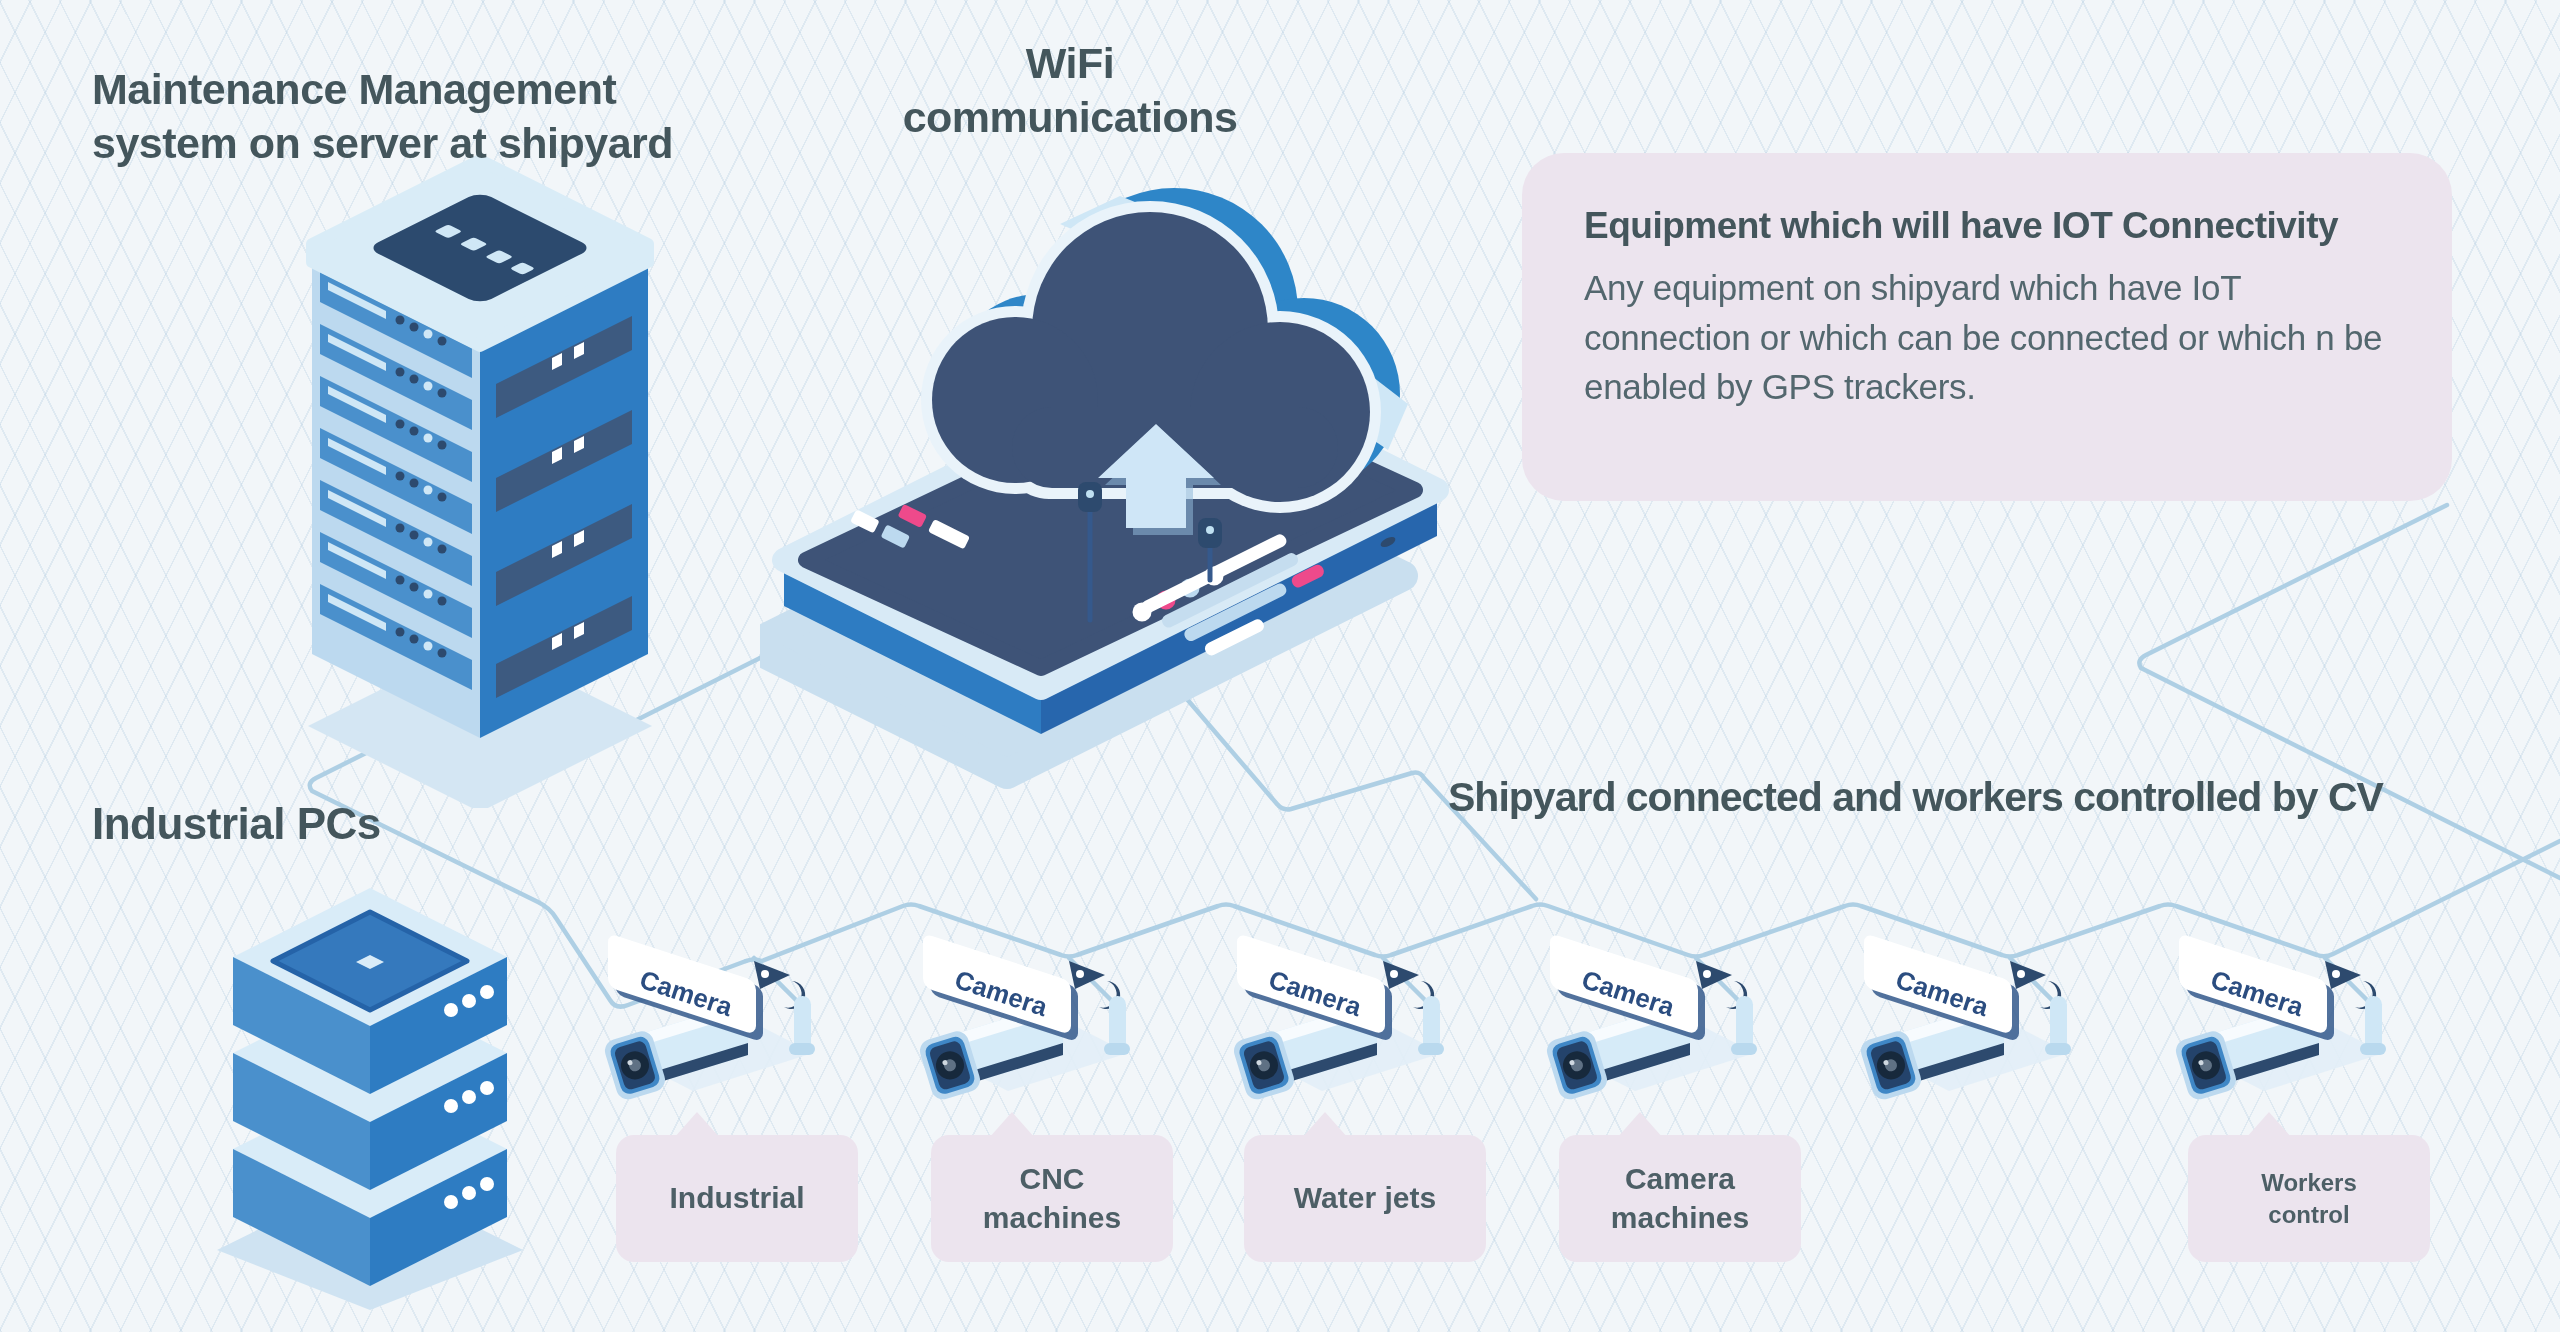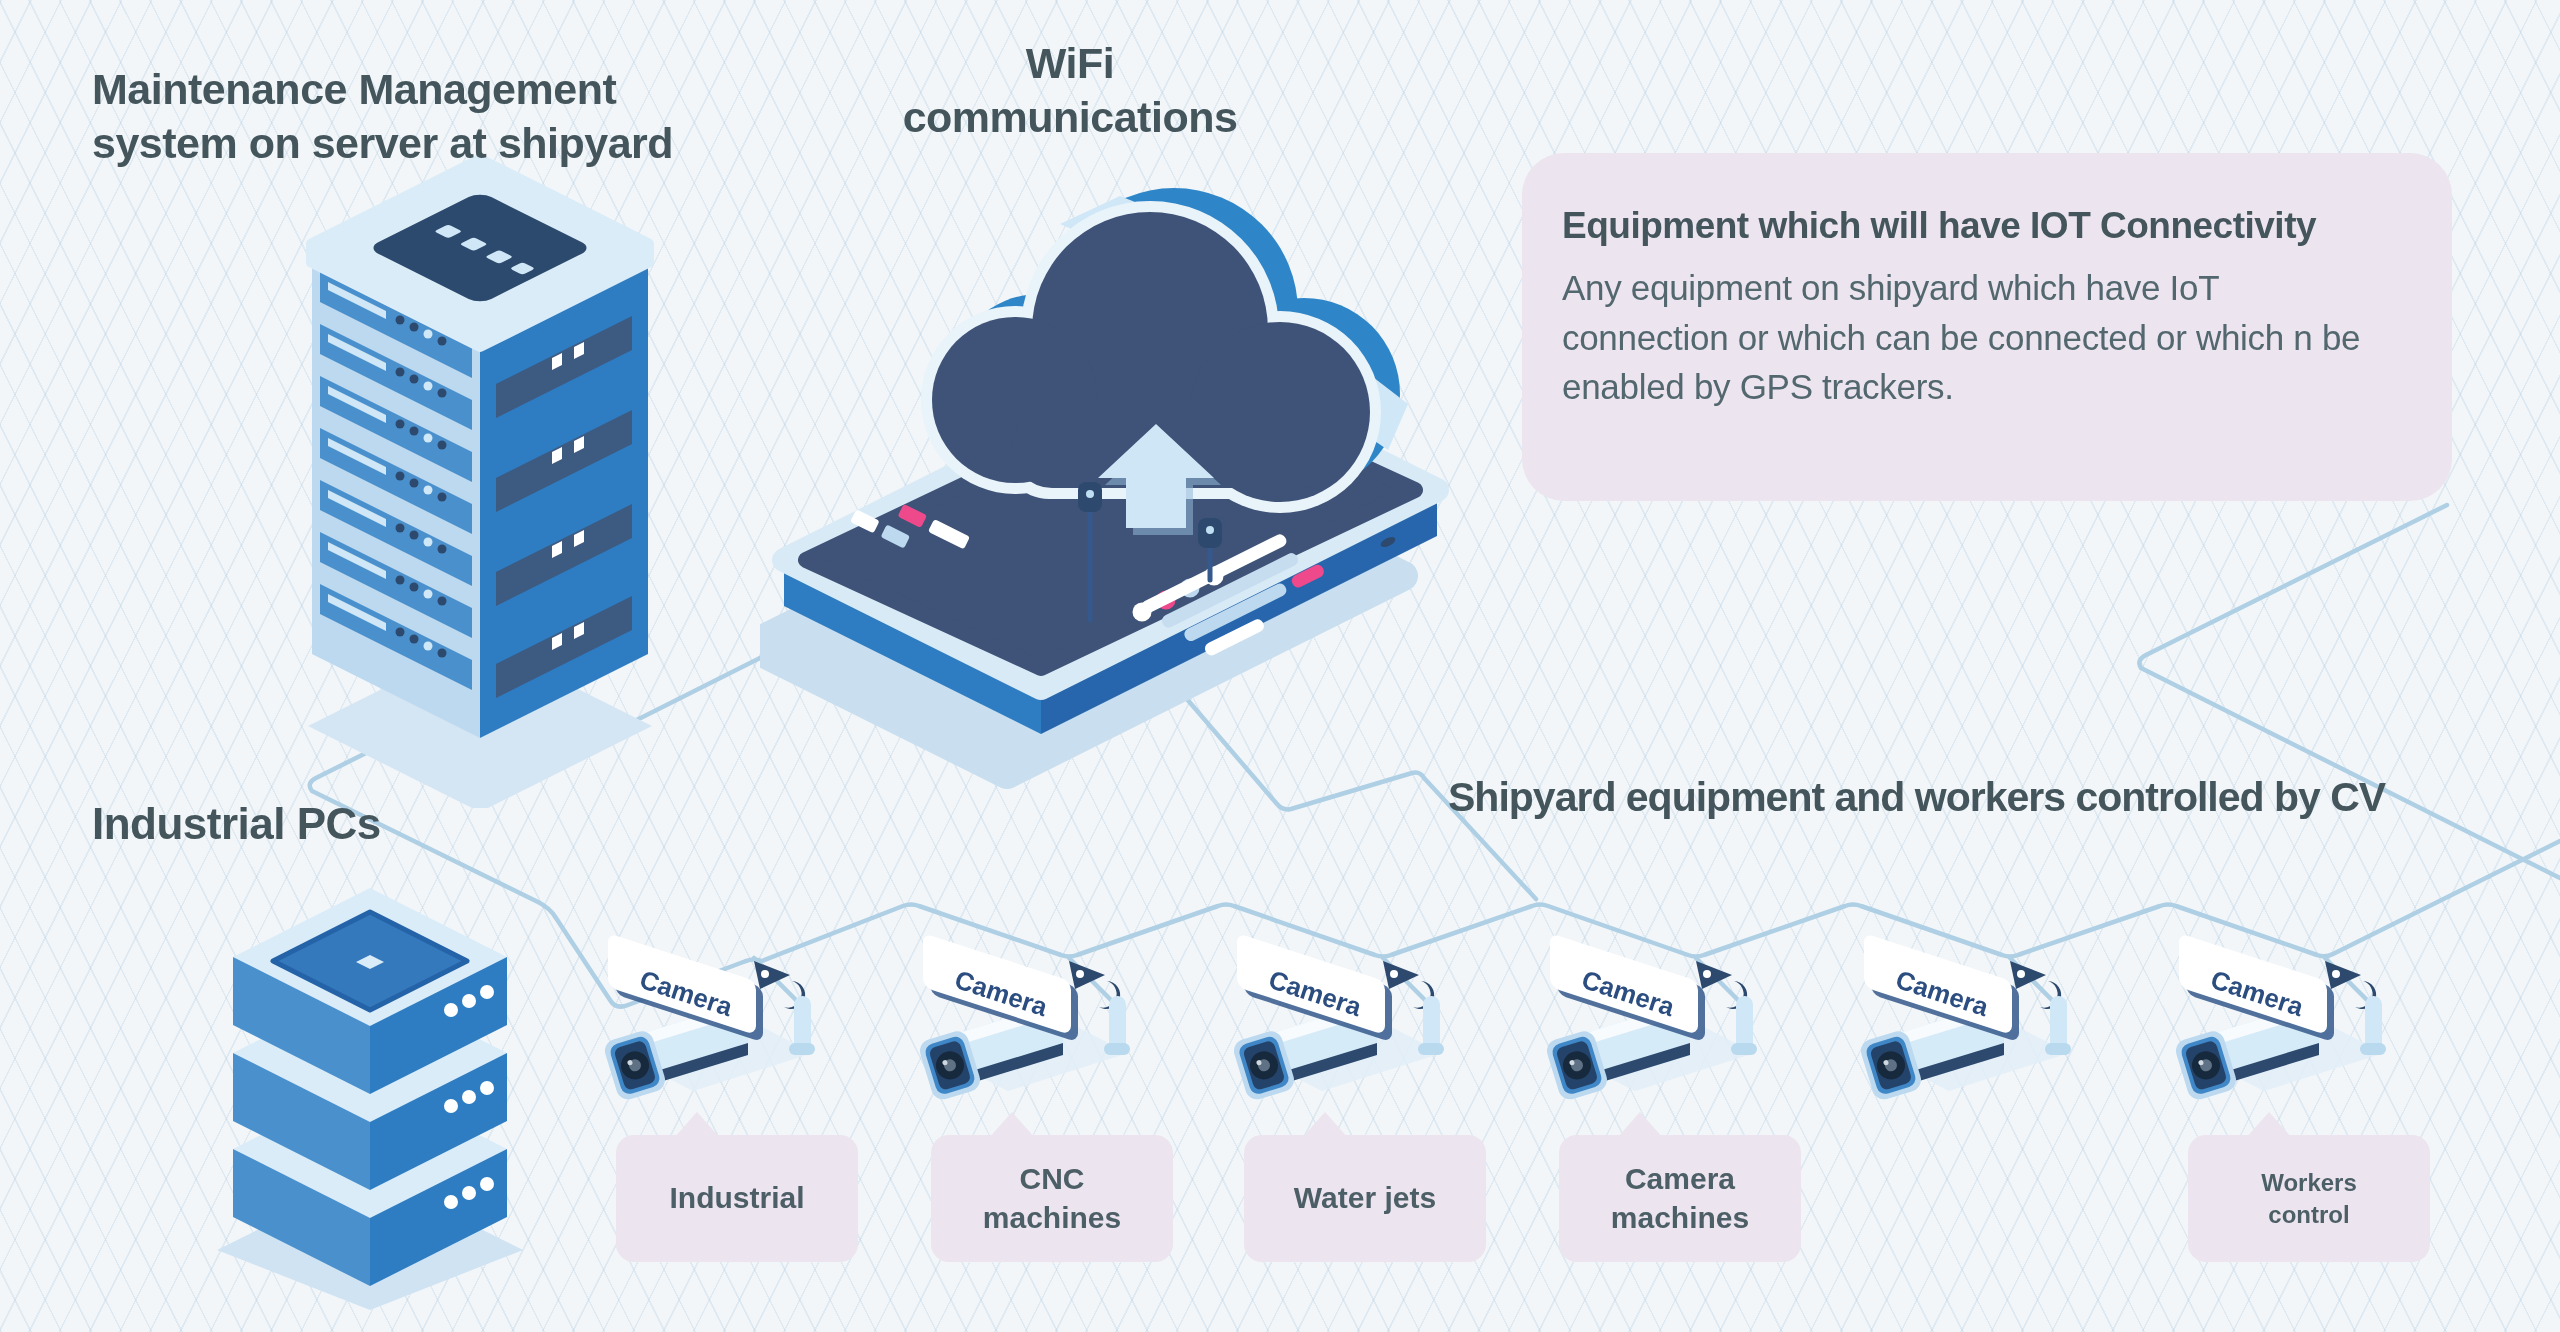--- a/index.html
+++ b/index.html
@@ -10,21 +10,21 @@
       repeating-linear-gradient(63.43deg, rgba(178,204,224,.30) 0 1.6px, transparent 1.6px 27px),
       repeating-linear-gradient(116.57deg, rgba(178,204,224,.30) 0 1.6px, transparent 1.6px 27px);
   }
   .abs{position:absolute;}
   .heading{color:#44565c;font-weight:bold;white-space:pre-line;line-height:1.26;letter-spacing:-0.5px;}
   #h-maintenance{left:92px;top:36px;font-size:43px;margin-top:26px;}
   #h-wifi{left:900px;top:36px;width:340px;text-align:center;font-size:43px;}
   #h-ipc{left:92px;top:796px;font-size:44px;}
   #h-cv{left:1448px;top:772px;width:1010px;font-size:41px;letter-spacing:-1px;white-space:nowrap;}
   #infobox{left:1522px;top:153px;width:930px;height:348px;background:#ece4ee;border-radius:42px;
-    box-sizing:border-box;padding:52px 60px 0 40px;}
+    box-sizing:border-box;padding:52px 60px 0 62px;}
   #infobox .ib-title{font-size:37px;font-weight:bold;color:#44565c;margin:0 0 16px 0;letter-spacing:-0.5px;}
   #infobox .ib-body{font-size:35px;color:#53676e;line-height:1.42;margin:0;letter-spacing:-0.3px;}
   .eq-box{position:absolute;top:1135px;width:242px;height:127px;background:#ece4ee;border-radius:18px;
     display:flex;align-items:center;justify-content:center;text-align:center;}
   .eq-box::before{content:"";position:absolute;top:-23px;left:58px;width:0;height:0;
     border-left:23px solid transparent;border-right:23px solid transparent;border-bottom:26px solid #ece4ee;}
   .eq-label{font-size:30px;font-weight:600;color:#4d5f66;white-space:pre-line;line-height:1.28;}
   .eq-box:nth-of-type(5) .eq-label{font-size:24px;line-height:1.3;}
   svg{display:block;}
   .camera{position:absolute;top:905px;width:260px;height:215px;}
@@ -279,20 +279,20 @@
   <div class="eq-box" style="left:2188px">
       <span class="eq-label">Workers
 control</span>
     </div>
 
   <div id="h-maintenance" class="abs heading">Maintenance Management
 system on server at shipyard</div>
   <div id="h-wifi" class="abs heading">WiFi
 communications</div>
   <div id="h-ipc" class="abs heading">Industrial PCs</div>
-  <div id="h-cv" class="abs heading">Shipyard equipment and workers controlled by CV</div>
+  <div id="h-cv" class="abs heading">Shipyard connected and workers controlled by CV</div>
 
   <div id="infobox" class="abs">
     <p class="ib-title">Equipment which will have IOT Connectivity</p>
     <p class="ib-body">Any equipment on shipyard which have IoT connection or which can be connected or which n be enabled by GPS trackers.</p>
   </div>
 
 </div>
 
 </body></html>

